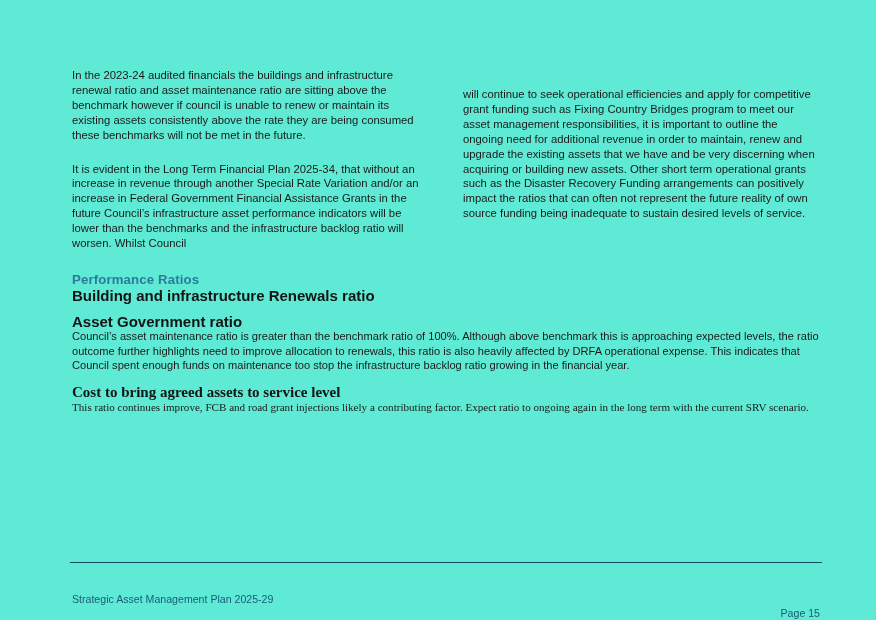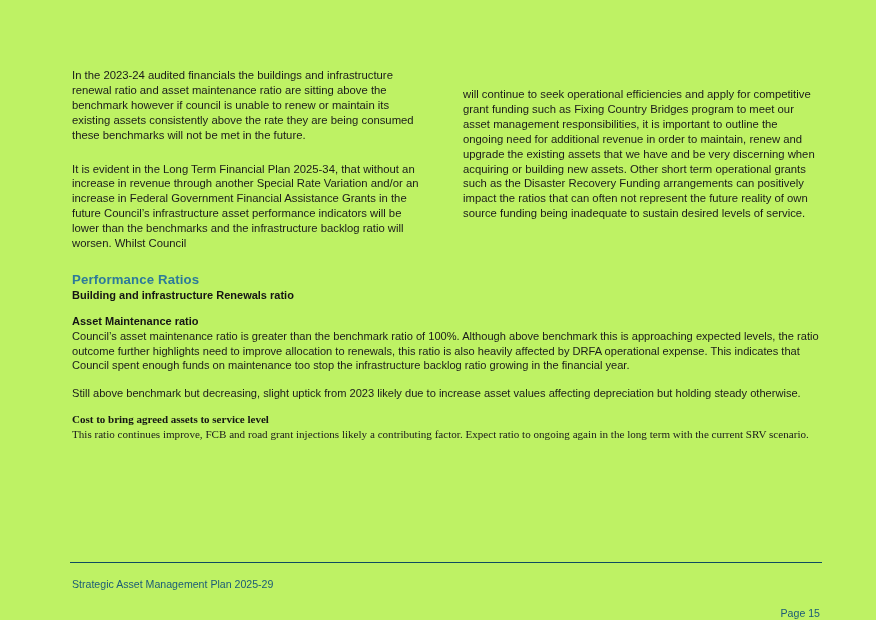--- a/index.html
+++ b/index.html
@@ -12,21 +12,21 @@
     background: #ffffff;
     font-family: "Liberation Sans", sans-serif;
     color: #1a1a1a;
     overflow: hidden;
   }
 
   .page {
     position: relative;
     width: 876px;
     height: 620px;
-    background: #bef264;
+    background: #5eead4;
   }
 
   
   .intro {
     position: absolute;
     left: 72px;
     top: 68px;
     width: 748px;
     display: flex;
     gap: 35px;
@@ -66,21 +66,21 @@
     width: 750px;
   }
   .ratio-block {
     margin-bottom: 13px;
   }
   .ratio-block:last-child {
     margin-bottom: 0;
     font-family: Liberation Serif, serif;
   }
   .ratio-title {
-    font-size: 11px;
+    font-size: 15px;
     font-weight: bold;
     color: #141414;
     line-height: 13px;
     margin-bottom: 1px;
   }
   .ratio-body {
     font-size: 11.1px;
     line-height: 14.6px;
     color: #1a1a1a;
   }
@@ -94,21 +94,21 @@
     height: 1.4px;
     background: #0f4c60;
   }
   .footer {
     position: absolute;
     left: 72px;
     top: 578px;
     width: 748px;
     display: flex;
     justify-content: space-between;
-    align-items: flex-start;
+    align-items: center;
     font-size: 10.6px;
     color: #1b5b77;
   }
   .footer-left { white-space: nowrap; }
   .footer-right { white-space: nowrap; margin-top: 29px; }
 </style>
 </head>
 <body>
 
 <div class="page">
@@ -125,26 +125,25 @@
 
   <div class="section-heading">Performance Ratios</div>
 
   <div class="ratios">
 
     <div class="ratio-block">
       <div class="ratio-title">Building and infrastructure Renewals ratio</div>
     </div>
 
     <div class="ratio-block">
-      <div class="ratio-title">Asset Maintenance ratio</div>
+      <div class="ratio-title">Asset Government ratio</div>
       <div class="ratio-body">Council’s asset maintenance ratio is greater than the benchmark ratio of 100%.  Although above benchmark this is approaching expected levels, the ratio outcome further highlights need to improve allocation to renewals, this ratio is also heavily affected by DRFA operational expense.  This indicates that Council spent enough funds on maintenance too stop the infrastructure backlog ratio growing in the financial year.</div>
     </div>
 
     <div class="ratio-block">
-      <div class="ratio-body">Still above benchmark but decreasing, slight uptick from 2023 likely due to increase asset values affecting depreciation but holding steady otherwise.</div>
     </div>
 
     <div class="ratio-block">
       <div class="ratio-title">Cost to bring agreed assets to service level</div>
       <div class="ratio-body">This ratio continues improve, FCB and road grant injections likely a contributing factor. Expect ratio to ongoing again in the long term with the current SRV scenario.</div>
     </div>
 
   </div>
 
   <div class="footer-rule"></div>

